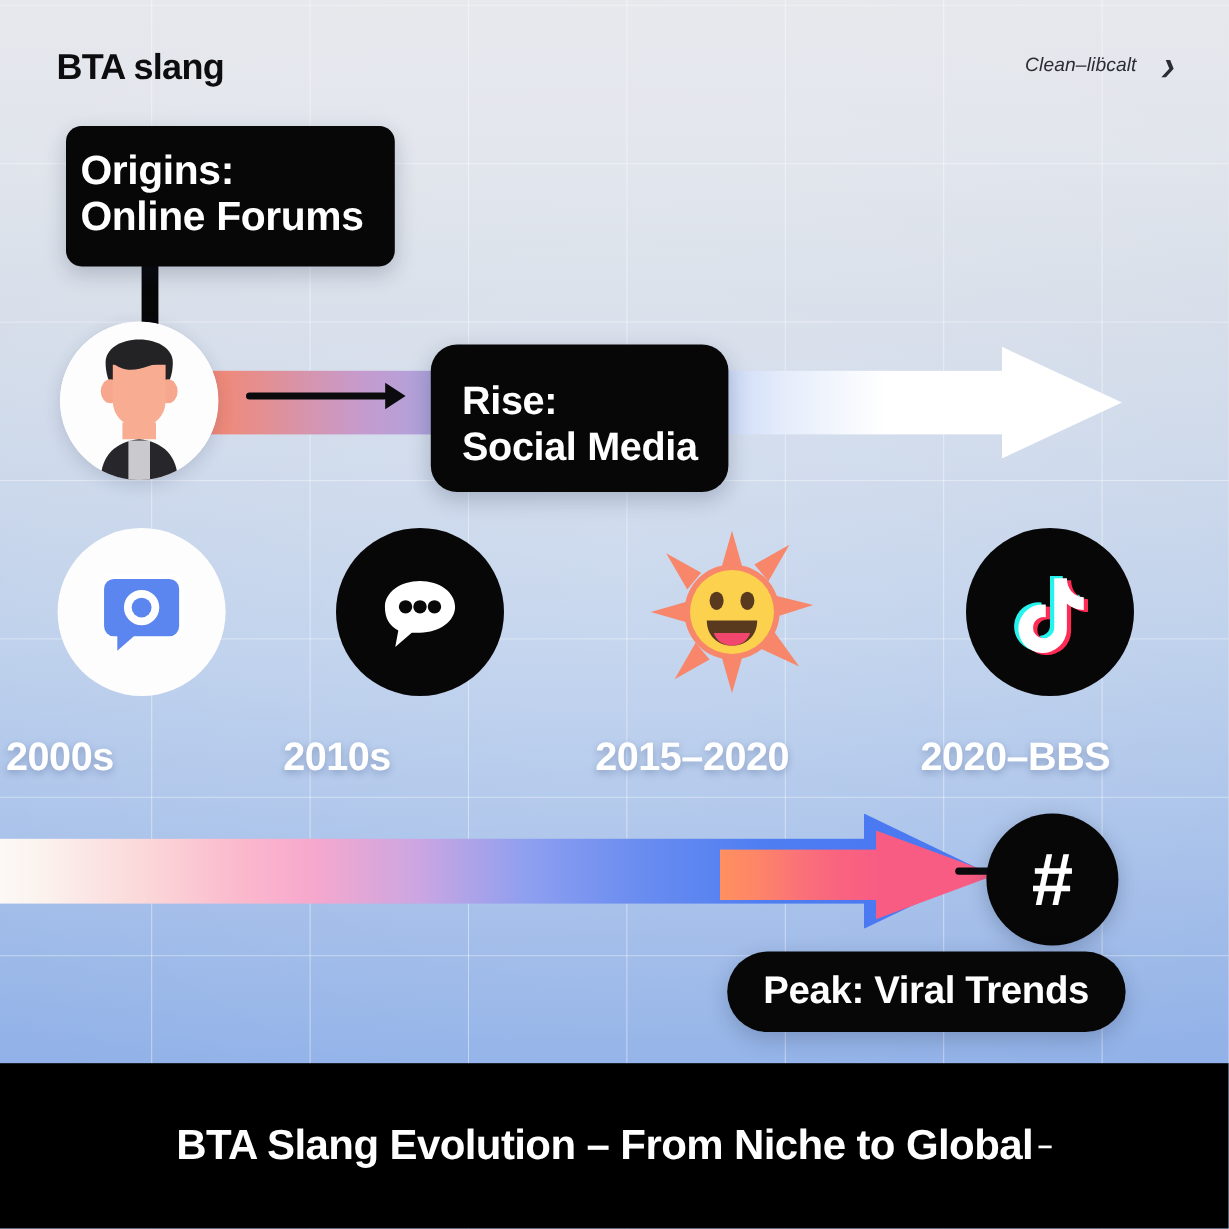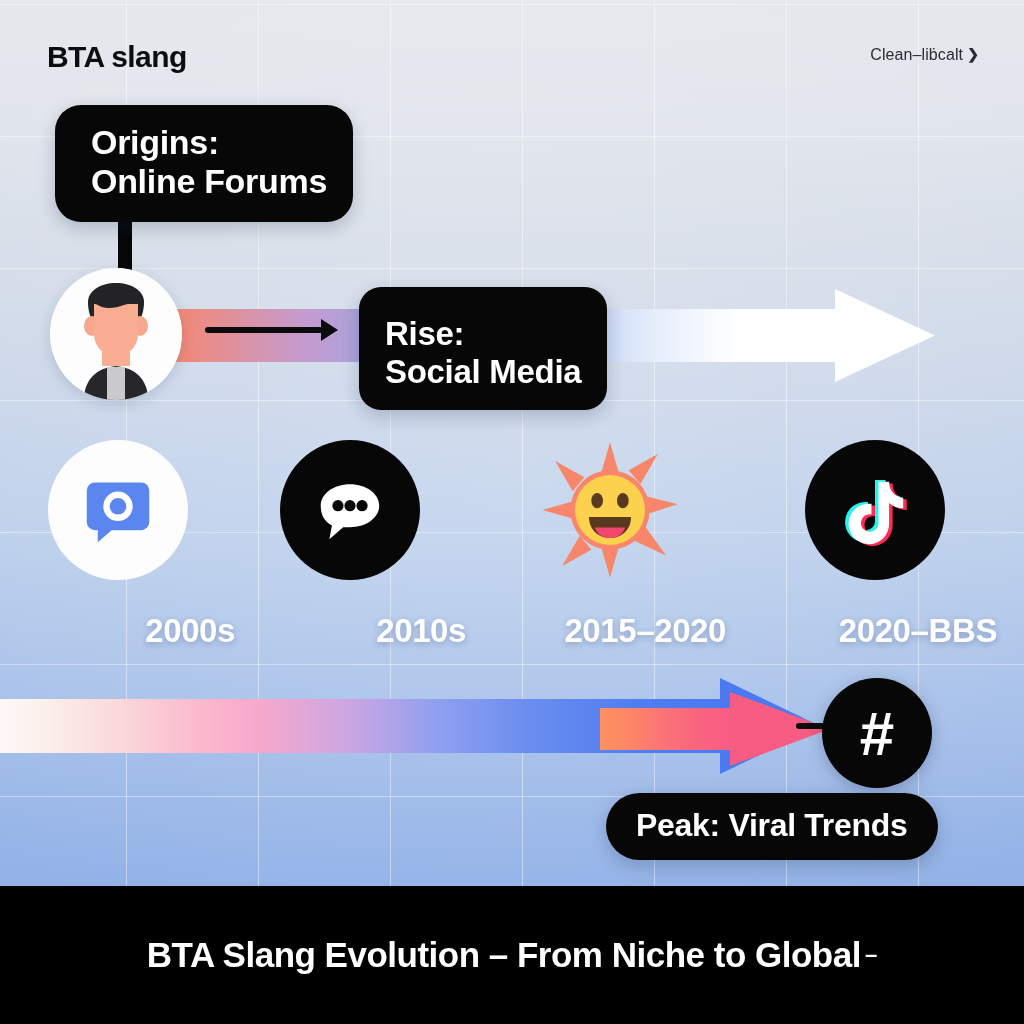--- a/index.html
+++ b/index.html
@@ -44,38 +44,38 @@
 
   
   .brand {
     position:absolute; left:47px; top:40px;
     font-size:30px; font-weight:bold; color:#0d0d10;
     letter-spacing:-.6px;
   }
   .corner-tag {
     position:absolute; right:45px; top:46px;
     font-size:16px; color:#2a2d33; letter-spacing:.1px;
-    display:flex; align-items:flex-start; gap:4px;
+    display:flex; align-items:flex-end; gap:20px;font-style:italic;
   }
   .corner-tag .chev { font-size:14px; font-weight:bold; }
 
   
   .bubble {
     position:absolute;
     background:#070708;
     color:#fff;
     font-weight:bold;
     line-height:1.16;
     letter-spacing:-.3px;
     box-shadow:0 6px 18px rgba(20,30,60,.22);
   }
   .bubble-origins {
     left:55px; top:105px;
-    padding:18px 26px 20px 36px;
-    border-radius:26px;
+    padding:18px 26px 20px 12px;
+    border-radius:13px;
     font-size:34px;
     z-index:6;
   }
   .bubble-origins .l2 { white-space:nowrap; }
   .tail {
     position:absolute;
     left:118px; top:215px;
     width:14px; height:62px;
     background:#070708;
     border-radius:0 0 6px 6px;
@@ -179,21 +179,21 @@
     width:140px; height:140px; margin:0 auto;
     border-radius:50%; display:flex; align-items:center; justify-content:center;
     position:relative;
   }
   .disc-white { background:#fdfdfd; }
   .disc-black { background:#070708; }
   .disc-none  { background:transparent; }
 
   .tl-label {
     position:absolute; top:612px;
-    width:230px; text-align:right;
+    width:230px; text-align:left;
     font-size:33px; font-weight:bold; color:#ffffff;
     letter-spacing:-.4px;
     text-shadow:0 2px 6px rgba(40,60,110,.30);
     z-index:5;
   }
 
   .step-arrow {
     position:absolute; top:505px; z-index:5;
     display:flex; align-items:center;
   }

